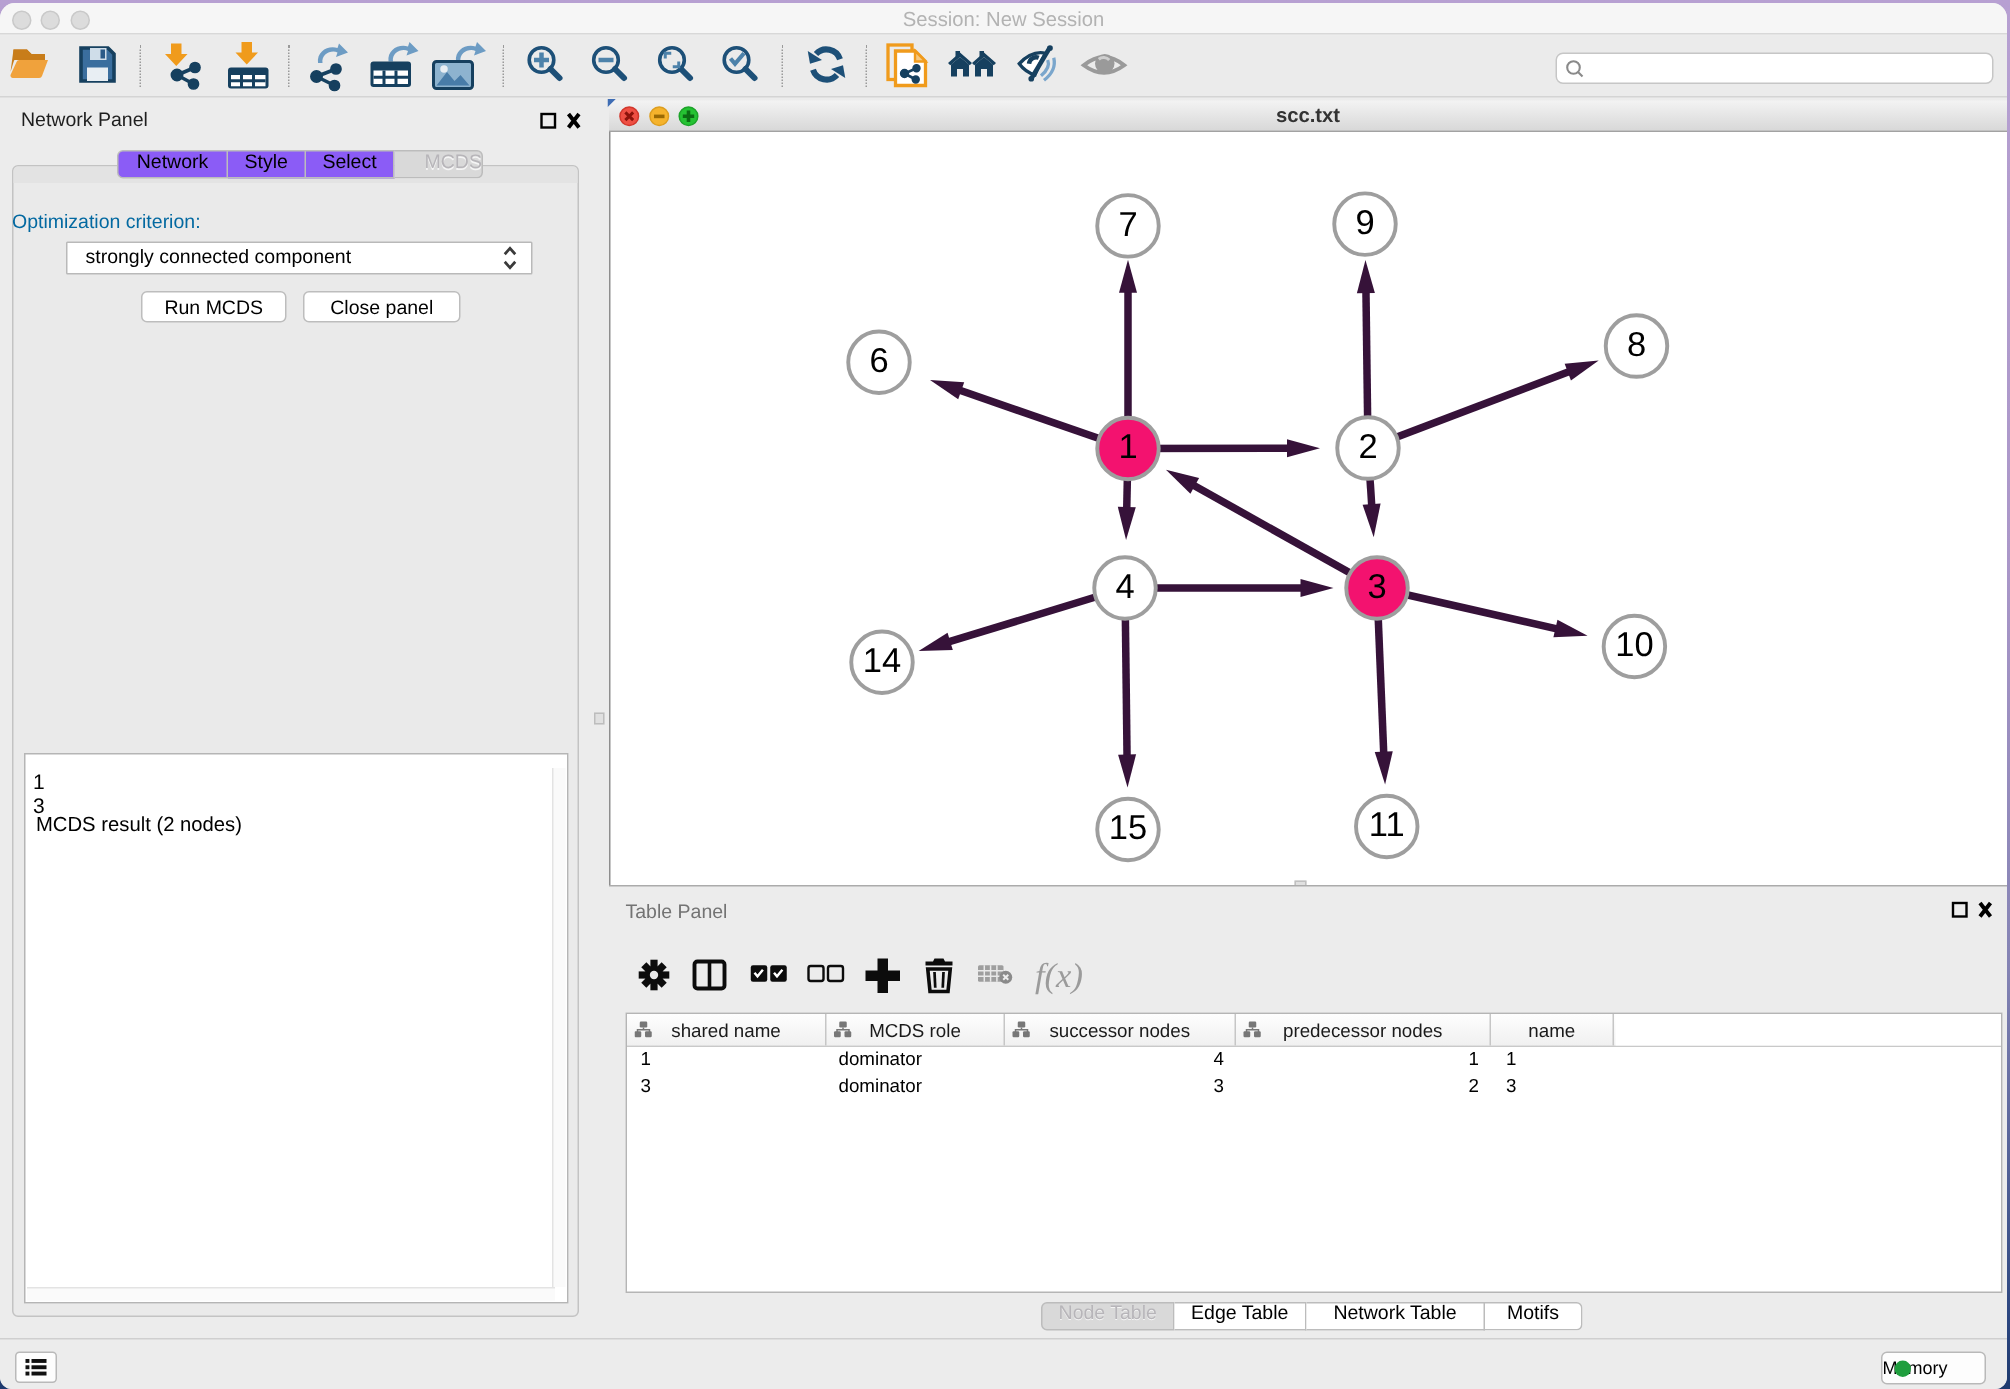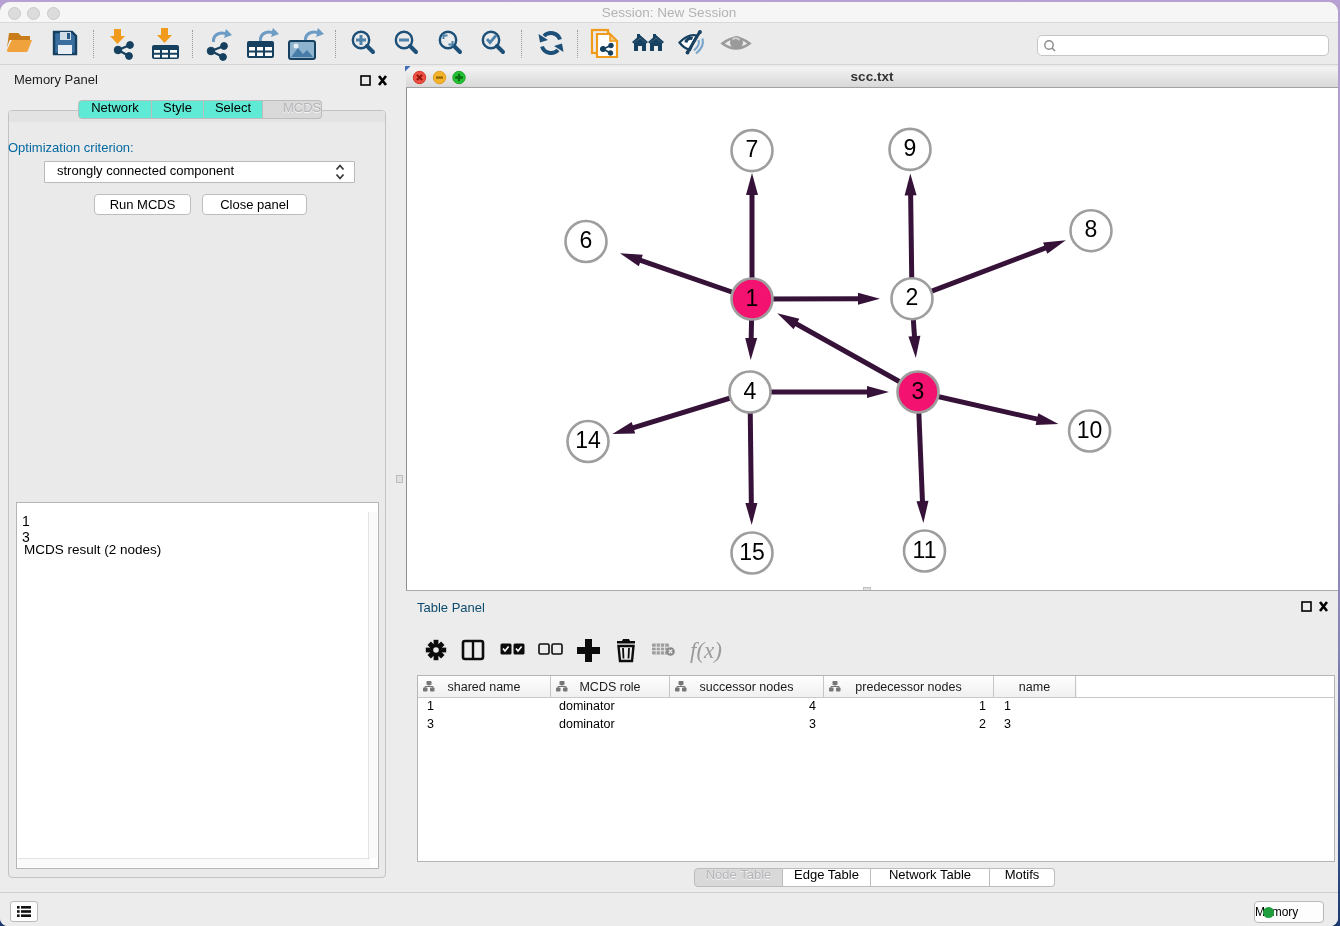--- a/index.html
+++ b/index.html
@@ -9,21 +9,21 @@
 .tl{position:absolute;top:5px;width:13px;height:13px;border-radius:50%;background:#dcdcdc;border:1px solid #c9c9c9;}
 #wtitle{position:absolute;top:3px;left:0;width:100%;text-align:center;font-size:13.5px;color:#b3b3b3;}
 #toolbar{position:absolute;left:0;top:22px;width:100%;height:41px;background:#ebebeb;border-bottom:1px solid #d4d4d4;}
 .tsep{position:absolute;top:6px;height:28px;width:0;border-left:1px dotted #9a9a9a;}
 #searchbox{position:absolute;left:1037px;top:11px;width:292px;height:21px;background:#fff;border:1px solid #c6c6c6;border-radius:5px;}
 
 #cptitle{position:absolute;left:14px;top:70px;font-size:13px;color:#1e1e1e;}
 #tabpane{position:absolute;left:8px;top:108px;width:378px;height:768px;border:1px solid #c3c3c3;border-radius:4px;background:#eaeaea;}
 #tabpane .band{position:absolute;left:0;top:0;width:100%;height:11px;background:#e3e3e3;border-radius:3px 3px 0 0;}
 .tabrow{position:absolute;display:flex;}
-.tab{height:19px;font-size:13px;color:#000;background:#5eead4;border:1px solid #bcbcbc;border-left:none;text-align:center;line-height:13px;}
+.tab{height:19px;font-size:13px;color:#000;background:#8b5cf6;border:1px solid #bcbcbc;border-left:none;text-align:center;line-height:13px;}
 .tab.first{border-left:1px solid #bcbcbc;border-radius:4px 0 0 4px;}
 .tab.last{border-radius:0 4px 4px 0;padding-left:20px;}
 .tab.sel{background:#d9d9d9;color:#b7b5b9;text-shadow:0 1px 0 #f5f5f5;}
 #optlabel{position:absolute;left:8px;top:138px;width:378px;text-align:left;font-size:13px;color:#0369a1;}
 #combo{position:absolute;left:44px;top:159px;width:311px;height:22px;background:#fff;border:1px solid #b9b9b9;border-radius:1px;font-size:13px;line-height:17px;padding-left:12px;color:#000;}
 .btn{position:absolute;height:21px;background:#fff;border:1px solid #bdbdbd;border-radius:4px;font-size:13px;text-align:center;line-height:19px;color:#000;}
 #groupbox{position:absolute;left:16px;top:500px;width:363px;height:367px;background:#fff;border:1px solid #b5b5b5;}
 #grouplabel{position:absolute;left:21px;top:492px;background:#fff;padding:0 3px;font-size:13.5px;color:#000;margin-top:48px;}
 #gb1{position:absolute;left:22px;top:511px;font-size:14px;color:#000;}
 #gb3{position:absolute;left:22px;top:527px;font-size:14px;color:#000;}
@@ -32,21 +32,21 @@
 
 #divnub{position:absolute;left:396px;top:473px;width:7px;height:8px;background:#e0e0e0;border:1px solid #bdbdbd;}
 
 #nwtitle{position:absolute;left:406px;top:65px;width:932px;height:21px;background:linear-gradient(#f3f3f3,#d8d8d8);border-bottom:1px solid #a2a2a2;}
 #nwtitle .t{position:absolute;width:100%;text-align:center;top:2px;font-size:13.5px;font-weight:bold;color:#333;}
 #canvas{position:absolute;left:406px;top:86px;width:932px;height:502px;background:#fff;border-left:1px solid #8e8e8e;}
 #canvsvg{position:absolute;left:0;top:0;}
 #botnub{position:absolute;left:863px;top:585px;width:8px;height:6px;background:#e0e0e0;border:1px solid #c0c0c0;}
 
 #tablepanel{position:absolute;left:406px;top:588px;width:932px;height:302px;background:#ececec;border-top:1px solid #ababab;}
-#tptitle{position:absolute;left:11px;top:9px;font-size:13px;color:#0c4a6e;}
+#tptitle{position:absolute;left:11px;top:9px;font-size:13px;color:#737373;}
 #tbox{position:absolute;left:11px;top:84px;width:918px;height:187px;background:#fff;border:1px solid #b5b5b5;}
 #thead{position:absolute;left:0;top:0;width:100%;height:22px;background:linear-gradient(#fefefe,#f0f0f0);border-bottom:1px solid #c9c9c9;}
 .hcell{position:absolute;top:0;height:21px;border-right:1px solid #c6c6c6;font-size:12.5px;color:#1a1a1a;text-align:center;line-height:23px;}
 .trow{position:absolute;font-size:12.5px;color:#000;height:16px;line-height:16px;}
 .bottabs{position:absolute;display:flex;top:277px;}
 .btab{height:19px;font-size:13px;background:#fff;border:1px solid #bcbcbc;border-left:none;text-align:center;line-height:11px;color:#000;}
 .btab.first{border-left:1px solid #bcbcbc;border-radius:4px 0 0 4px;}
 .btab.last{border-radius:0 4px 4px 0;}
 .btab.sel{background:#d9d9d9;color:#b7b5b9;text-shadow:0 1px 0 #f5f5f5;}
 
@@ -204,21 +204,21 @@
  <circle cx="0.5" cy="-1.5" r="6.5" fill="#9a9a9a"></circle>
  <path d="M-3.5,-4.5 a5,5 0 0 1 7,0.5" stroke="#cfcfcf" stroke-width="2" fill="none"></path>
 </g>
 </svg>
 <div id="searchbox"><svg width="24" height="19">
           <circle cx="11" cy="9" r="4.2" fill="none" stroke="#8a8a8a" stroke-width="1.4"></circle>
           <line x1="14" y1="12" x2="17" y2="15" stroke="#8a8a8a" stroke-width="1.4"></line>
         </svg></div>
 </div>
 
-<div id="cptitle">Memory Panel</div>
+<div id="cptitle">Network Panel</div>
 <svg class="abs" style="left:358px;top:72px" width="32" height="14">
  <rect x="3" y="2" width="9" height="9" fill="none" stroke="#000" stroke-width="1.6"></rect>
  <path d="M21,2 l7,9 M28,2 l-7,9" stroke="#000" stroke-width="2.6"></path>
 </svg>
 <div id="tabpane">
       <div class="band"></div>
     </div>
 <div class="tabrow" style="left:78px;top:98px">
  <div class="tab first" style="width:74px">Network</div>
  <div class="tab" style="width:52px">Style</div>

